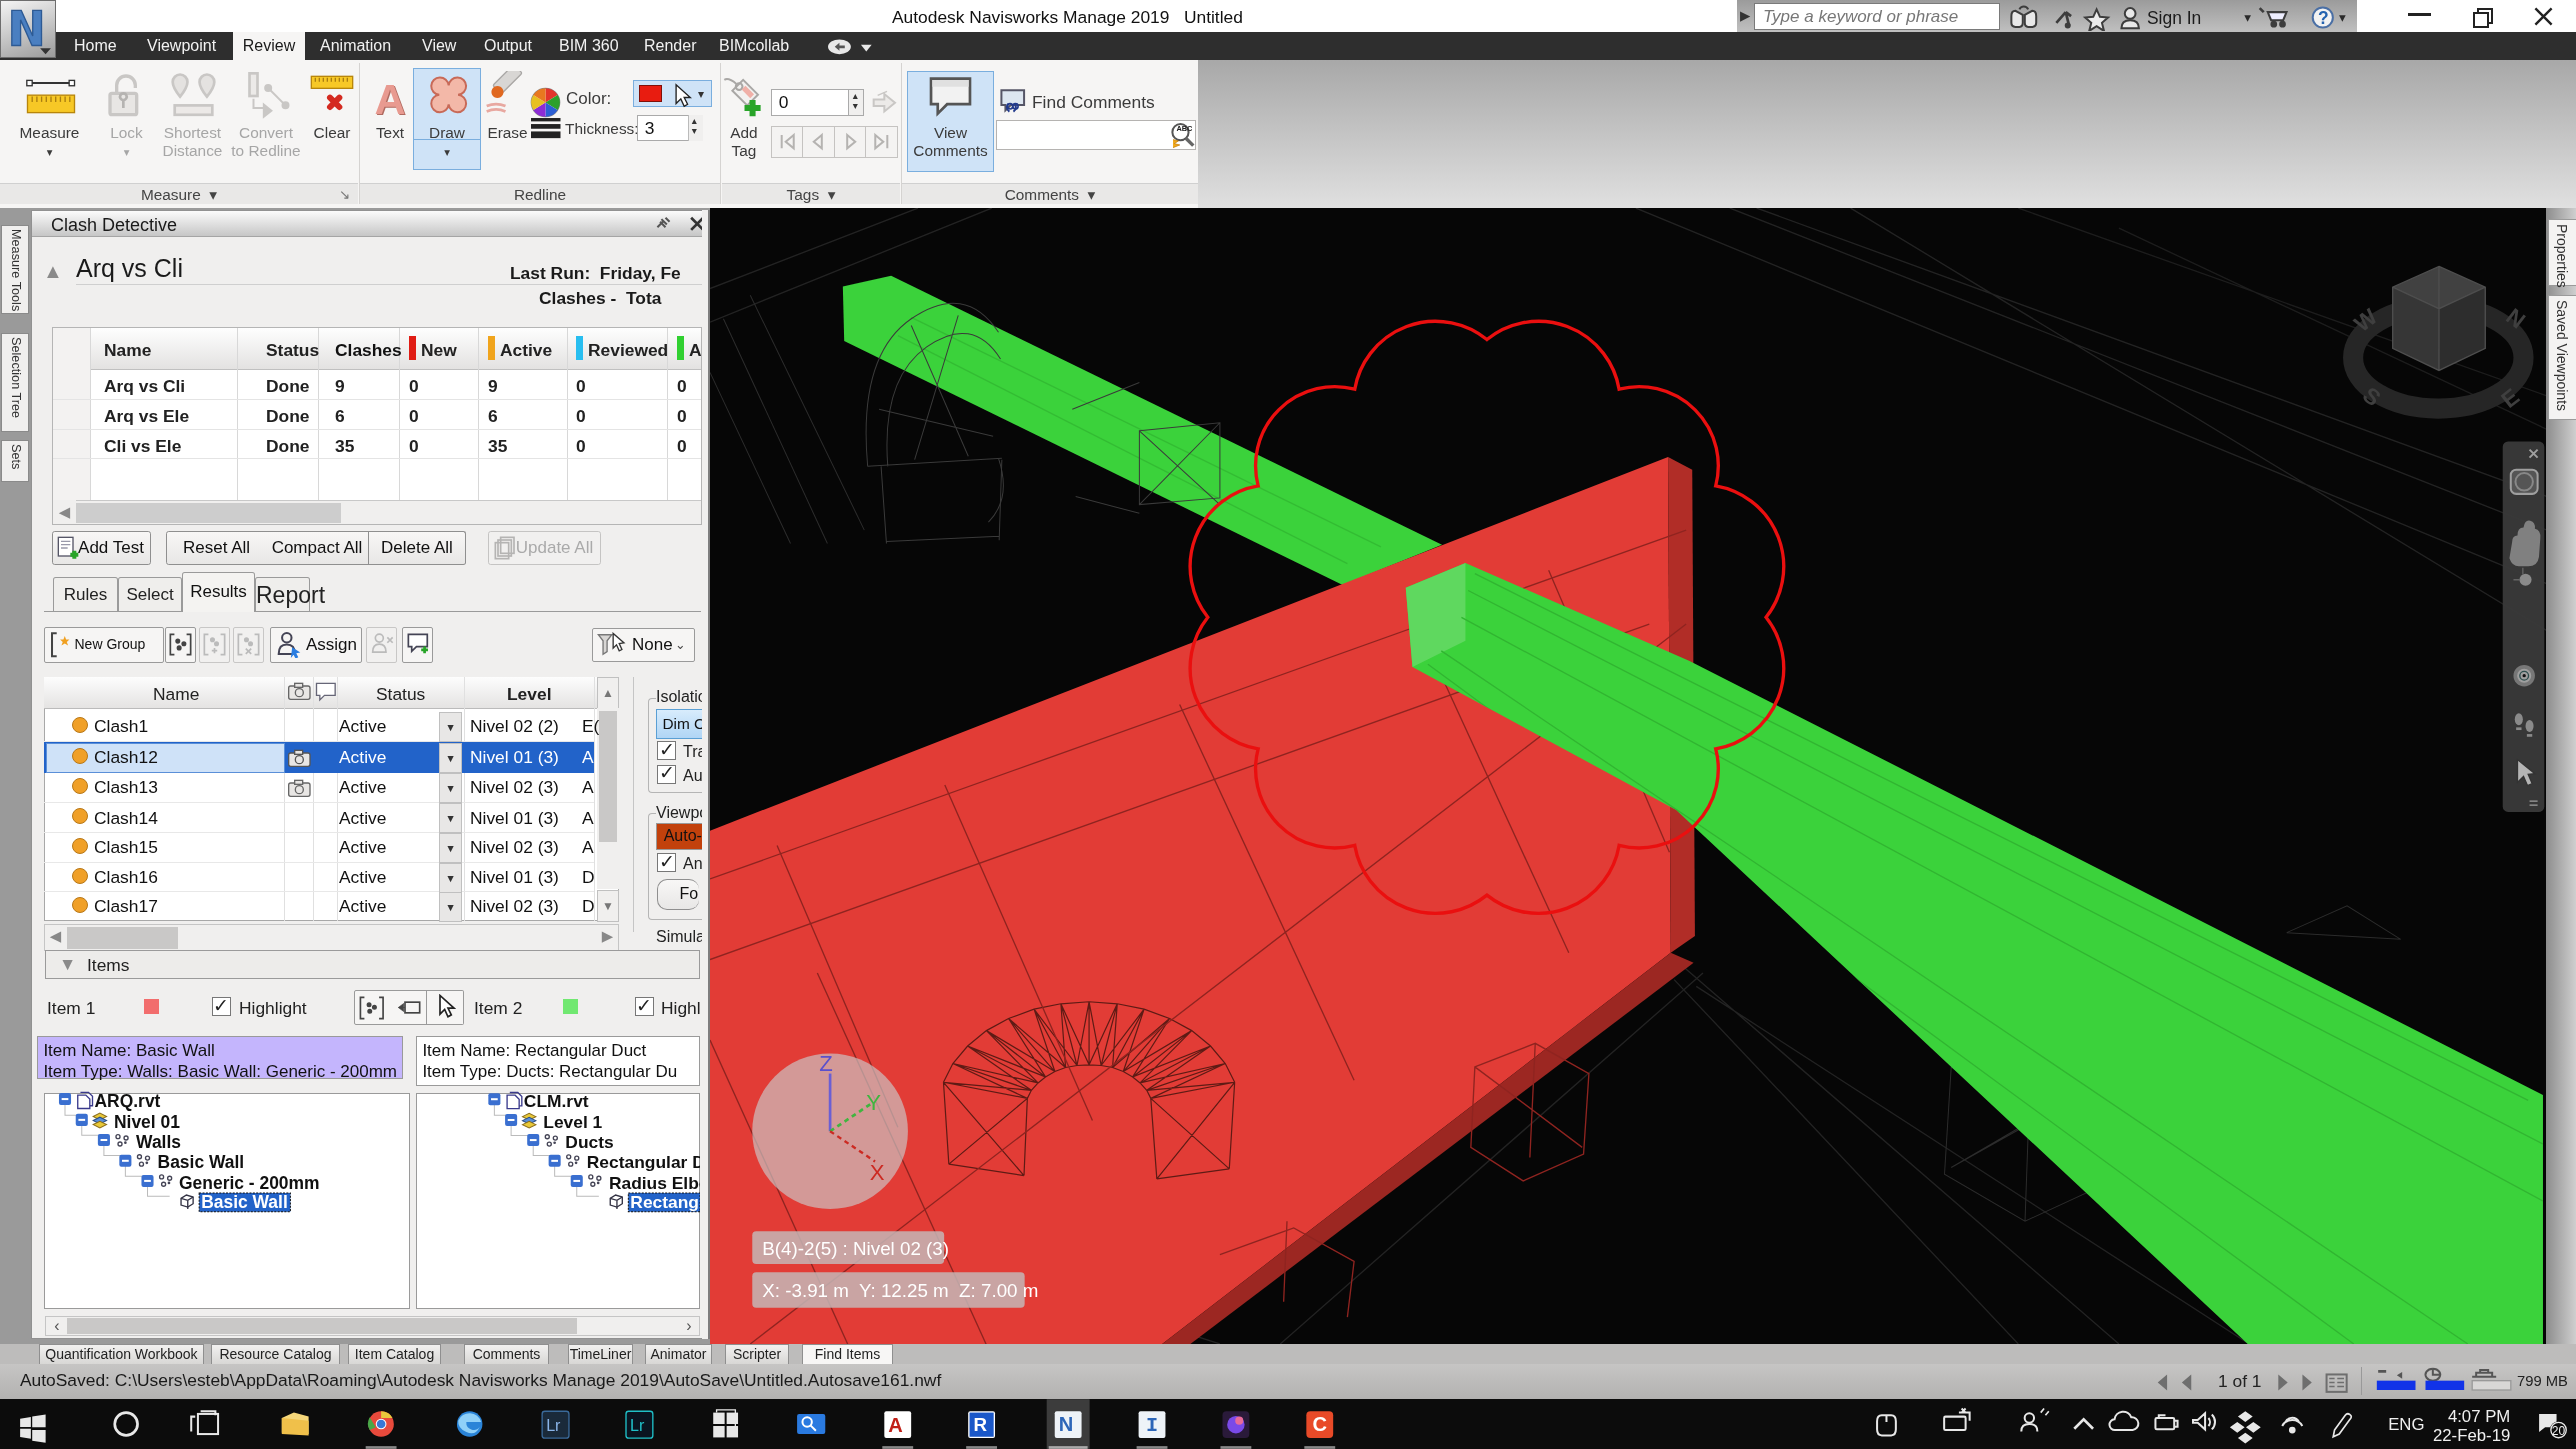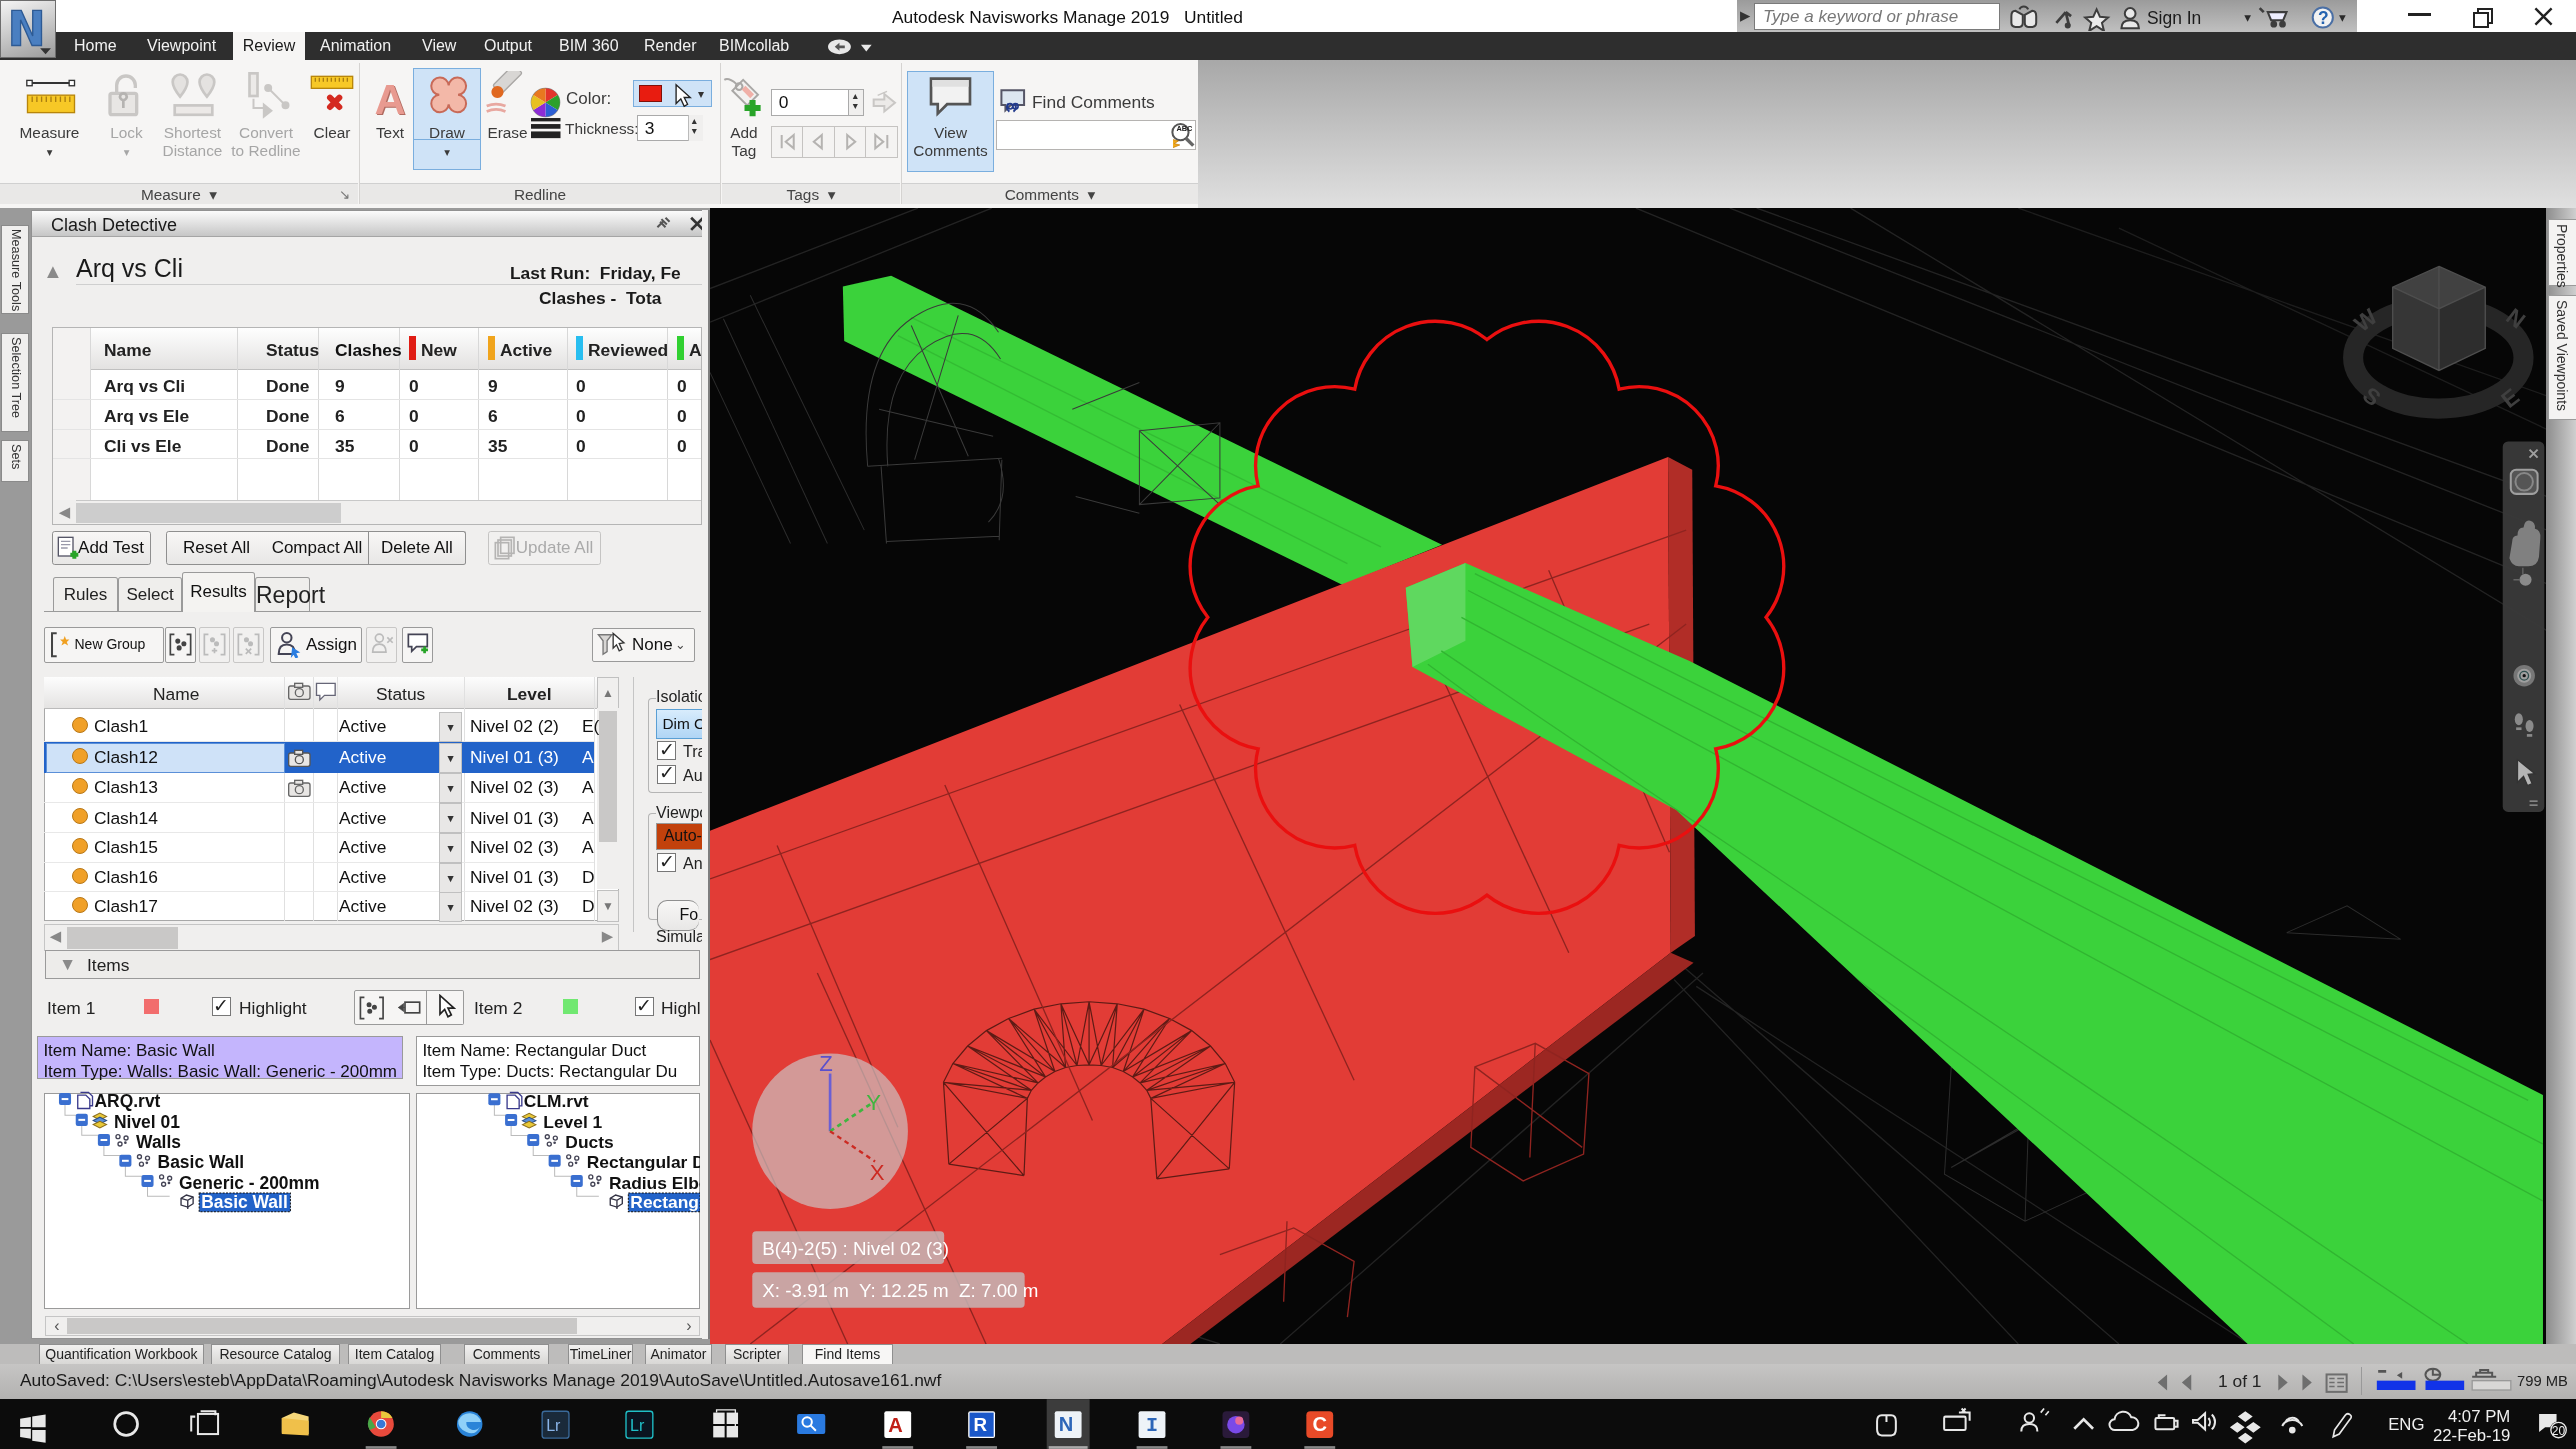--- a/index.html
+++ b/index.html
@@ -491,21 +491,21 @@
   <div class="abs" style="left:683px;top:743px;font-size:16px;color:#222;">Trar</div>
   <div class="abs" style="left:657px;top:765px;width:19px;height:19px;background:#fff;border:1.3px solid #777;"></div>
   <div class="abs" style="left:659px;top:761px;font-size:19px;color:#222;">✓</div>
   <div class="abs" style="left:683px;top:767px;font-size:16px;color:#222;">Aut</div>
   <div class="abs" style="left:648px;top:813px;width:60px;height:107px;border:1.3px solid #b5b5b5;border-radius:4px;border-right:none;"></div>
   <div class="abs" style="left:656px;top:804px;width:51px;height:17.4px;background:#f0efee;font-size:16px;color:#222;">Viewpo</div>
   <div class="abs" style="left:656px;top:823px;width:52px;height:27px;background:#c2410c;border:1.3px solid #999;border-right:none;font-size:16px;color:#111;line-height:24px;padding-left:6.7px;">Auto-</div>
   <div class="abs" style="left:657px;top:853px;width:19px;height:19px;background:#fff;border:1.3px solid #777;"></div>
   <div class="abs" style="left:659px;top:850px;font-size:19px;color:#222;">✓</div>
   <div class="abs" style="left:683px;top:855px;font-size:16px;color:#222;">Ani</div>
-  <div class="abs" style="left:657px;top:879px;width:42px;height:31px;background:linear-gradient(#f8f7f6,#e8e7e6);border:1.3px solid #8f8f8f;border-radius:10px;border-right:none;font-size:16px;color:#111;line-height:28px;padding-left:21.5px;margin-top:21px;">Fo</div>
+  <div class="abs" style="left:657px;top:879px;width:42px;height:31px;background:linear-gradient(#f8f7f6,#e8e7e6);border:1.3px solid #8f8f8f;border-radius:10px;border-right:none;font-size:16px;color:#111;line-height:28px;padding-left:21.5px;">Fo</div>
   <div class="abs" style="left:656px;top:928px;width:51px;height:16px;font-size:16px;color:#222;overflow:hidden;">Simulat</div>
 
   <div class="abs" style="left:45px;top:950px;width:655px;height:29px;background:#edecea;border:1.3px solid #9a9a9a;"></div>
   <div class="abs" style="left:59px;top:954px;font-size:17.4px;color:#8a8a8a;">▼</div>
   <div class="abs" style="left:87px;top:955px;font-size:17.4px;color:#222;">Items</div>
   <div class="abs" style="left:47px;top:998px;font-size:17.4px;color:#222;">Item 1</div>
   <div class="abs" style="left:144px;top:999px;width:14.8px;height:14.8px;background:#f26d6d;"></div>
   <div class="abs" style="left:212px;top:997px;width:19px;height:19px;background:#fff;border:1.3px solid #777;"></div>
   <div class="abs" style="left:213px;top:994px;font-size:19px;color:#222;">✓</div>
   <div class="abs" style="left:239px;top:998px;font-size:17.4px;color:#222;">Highlight</div>

